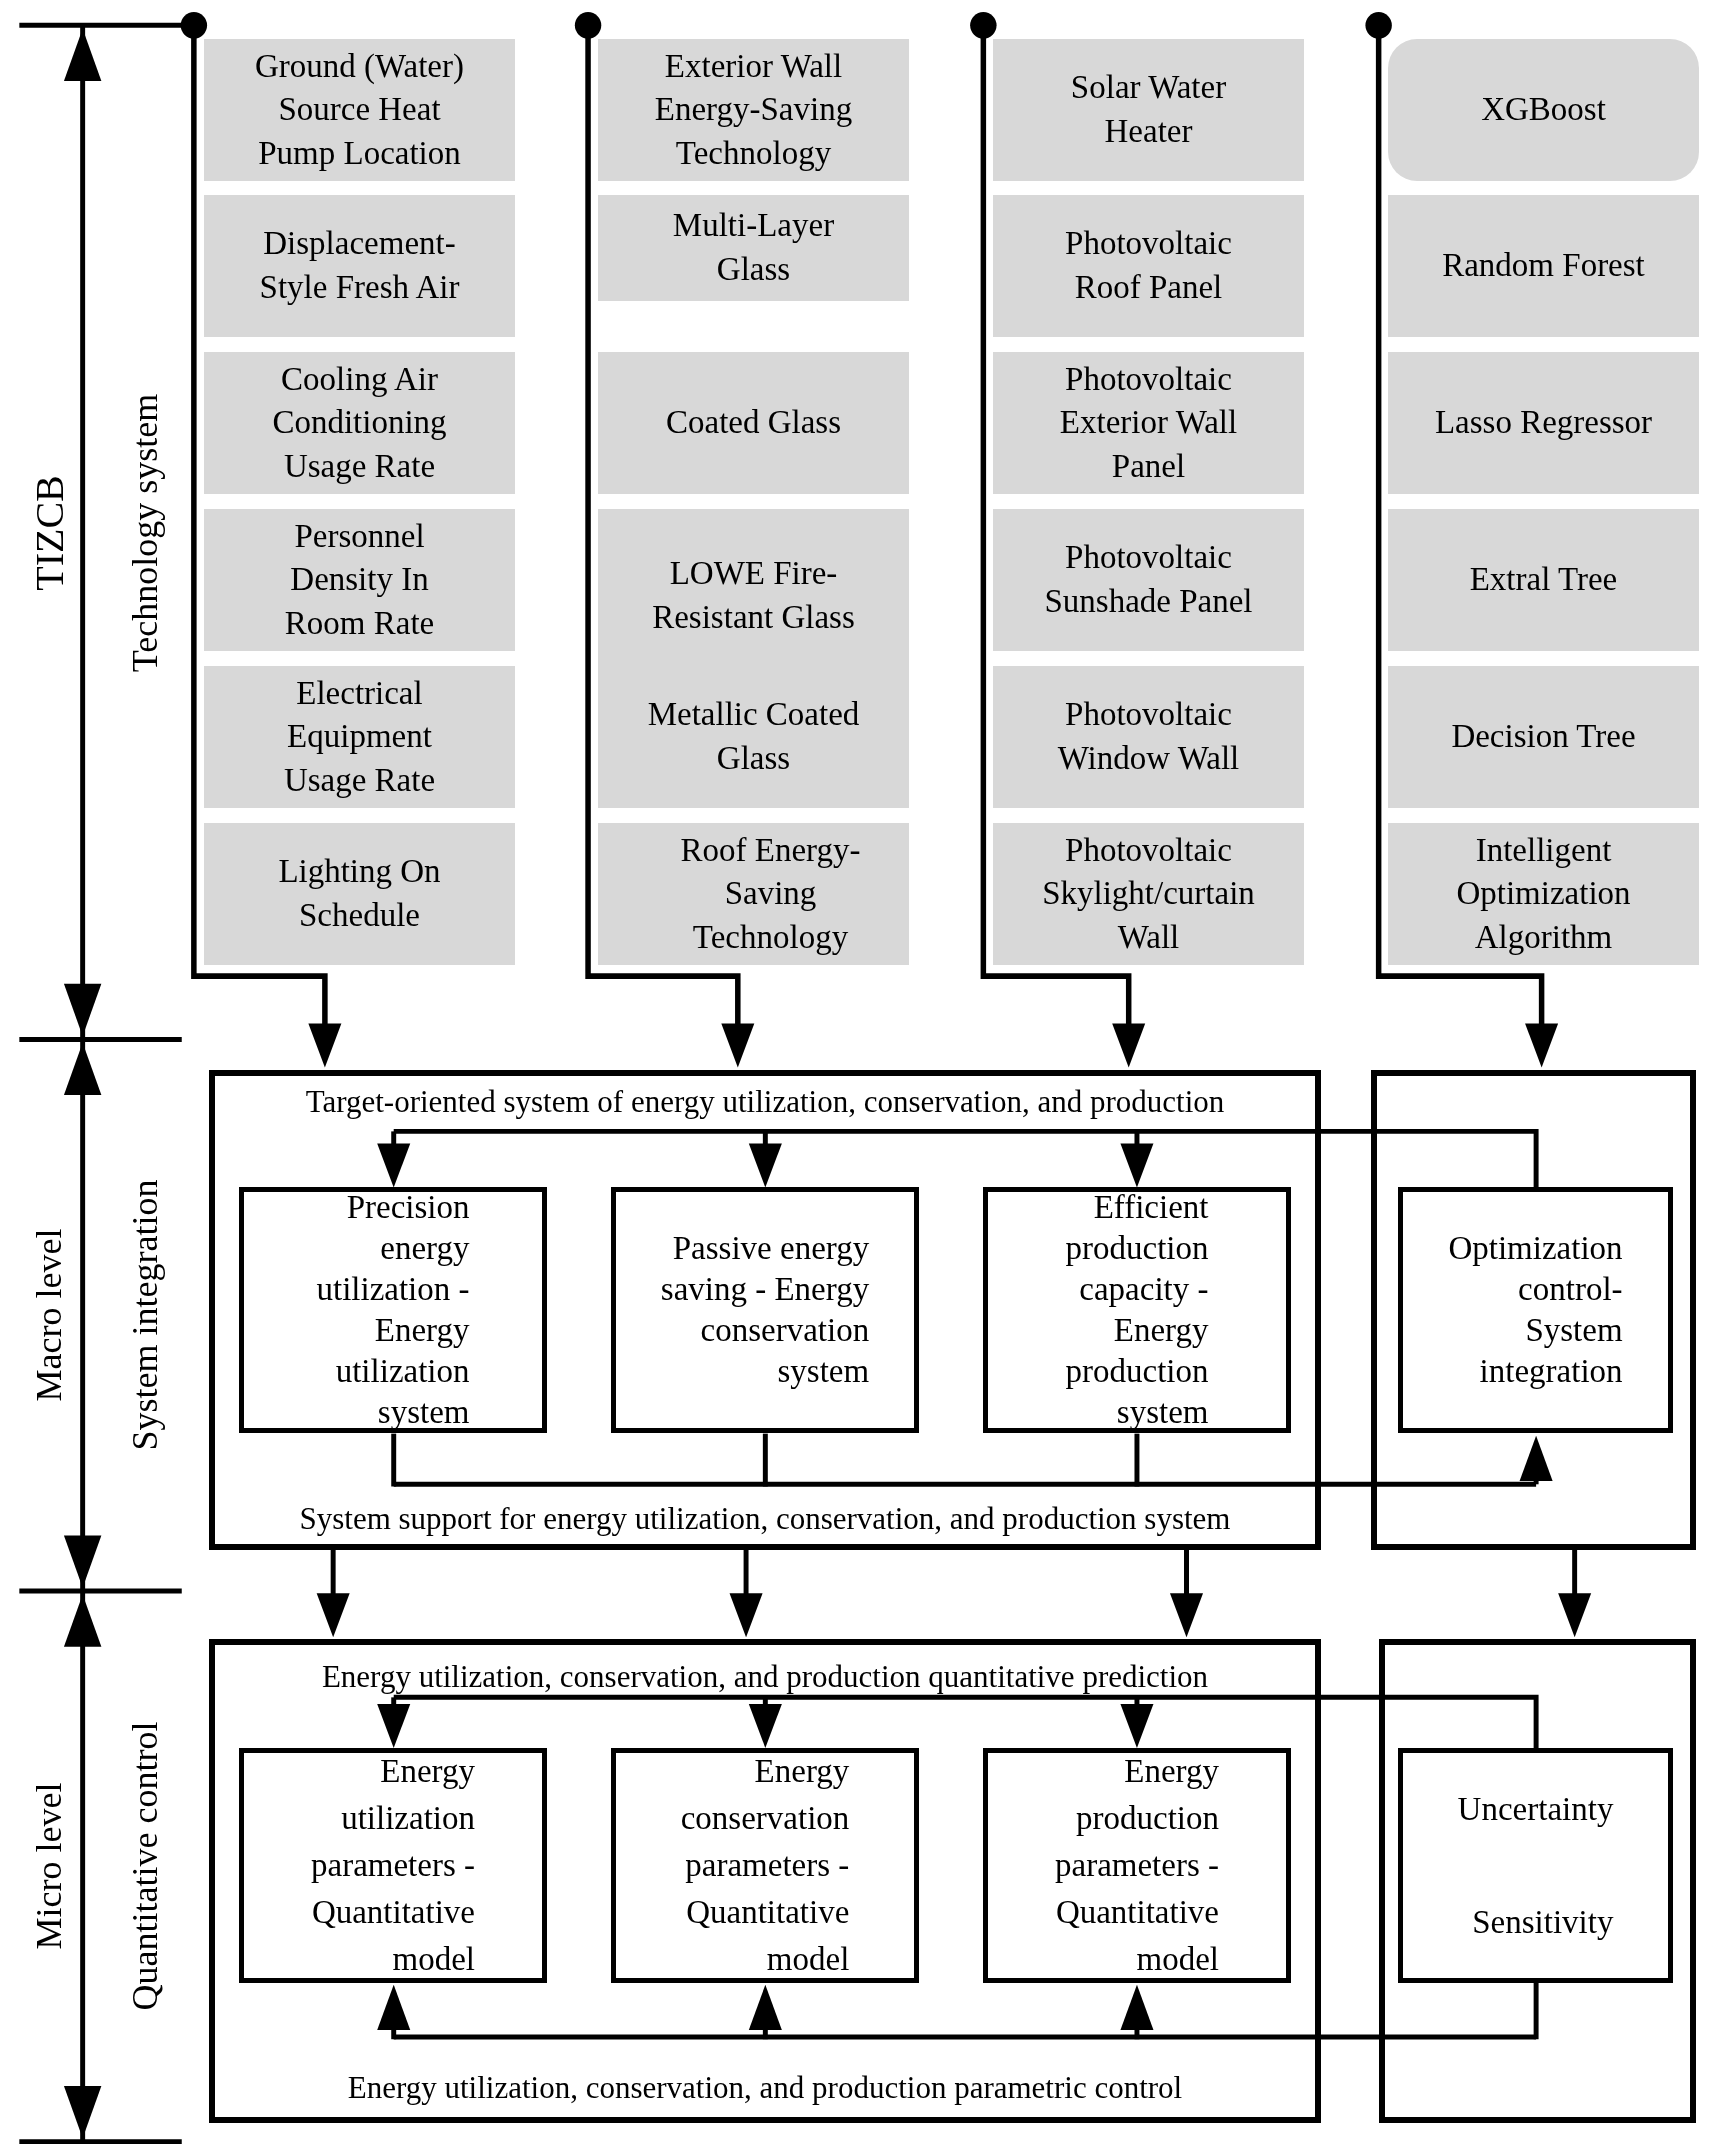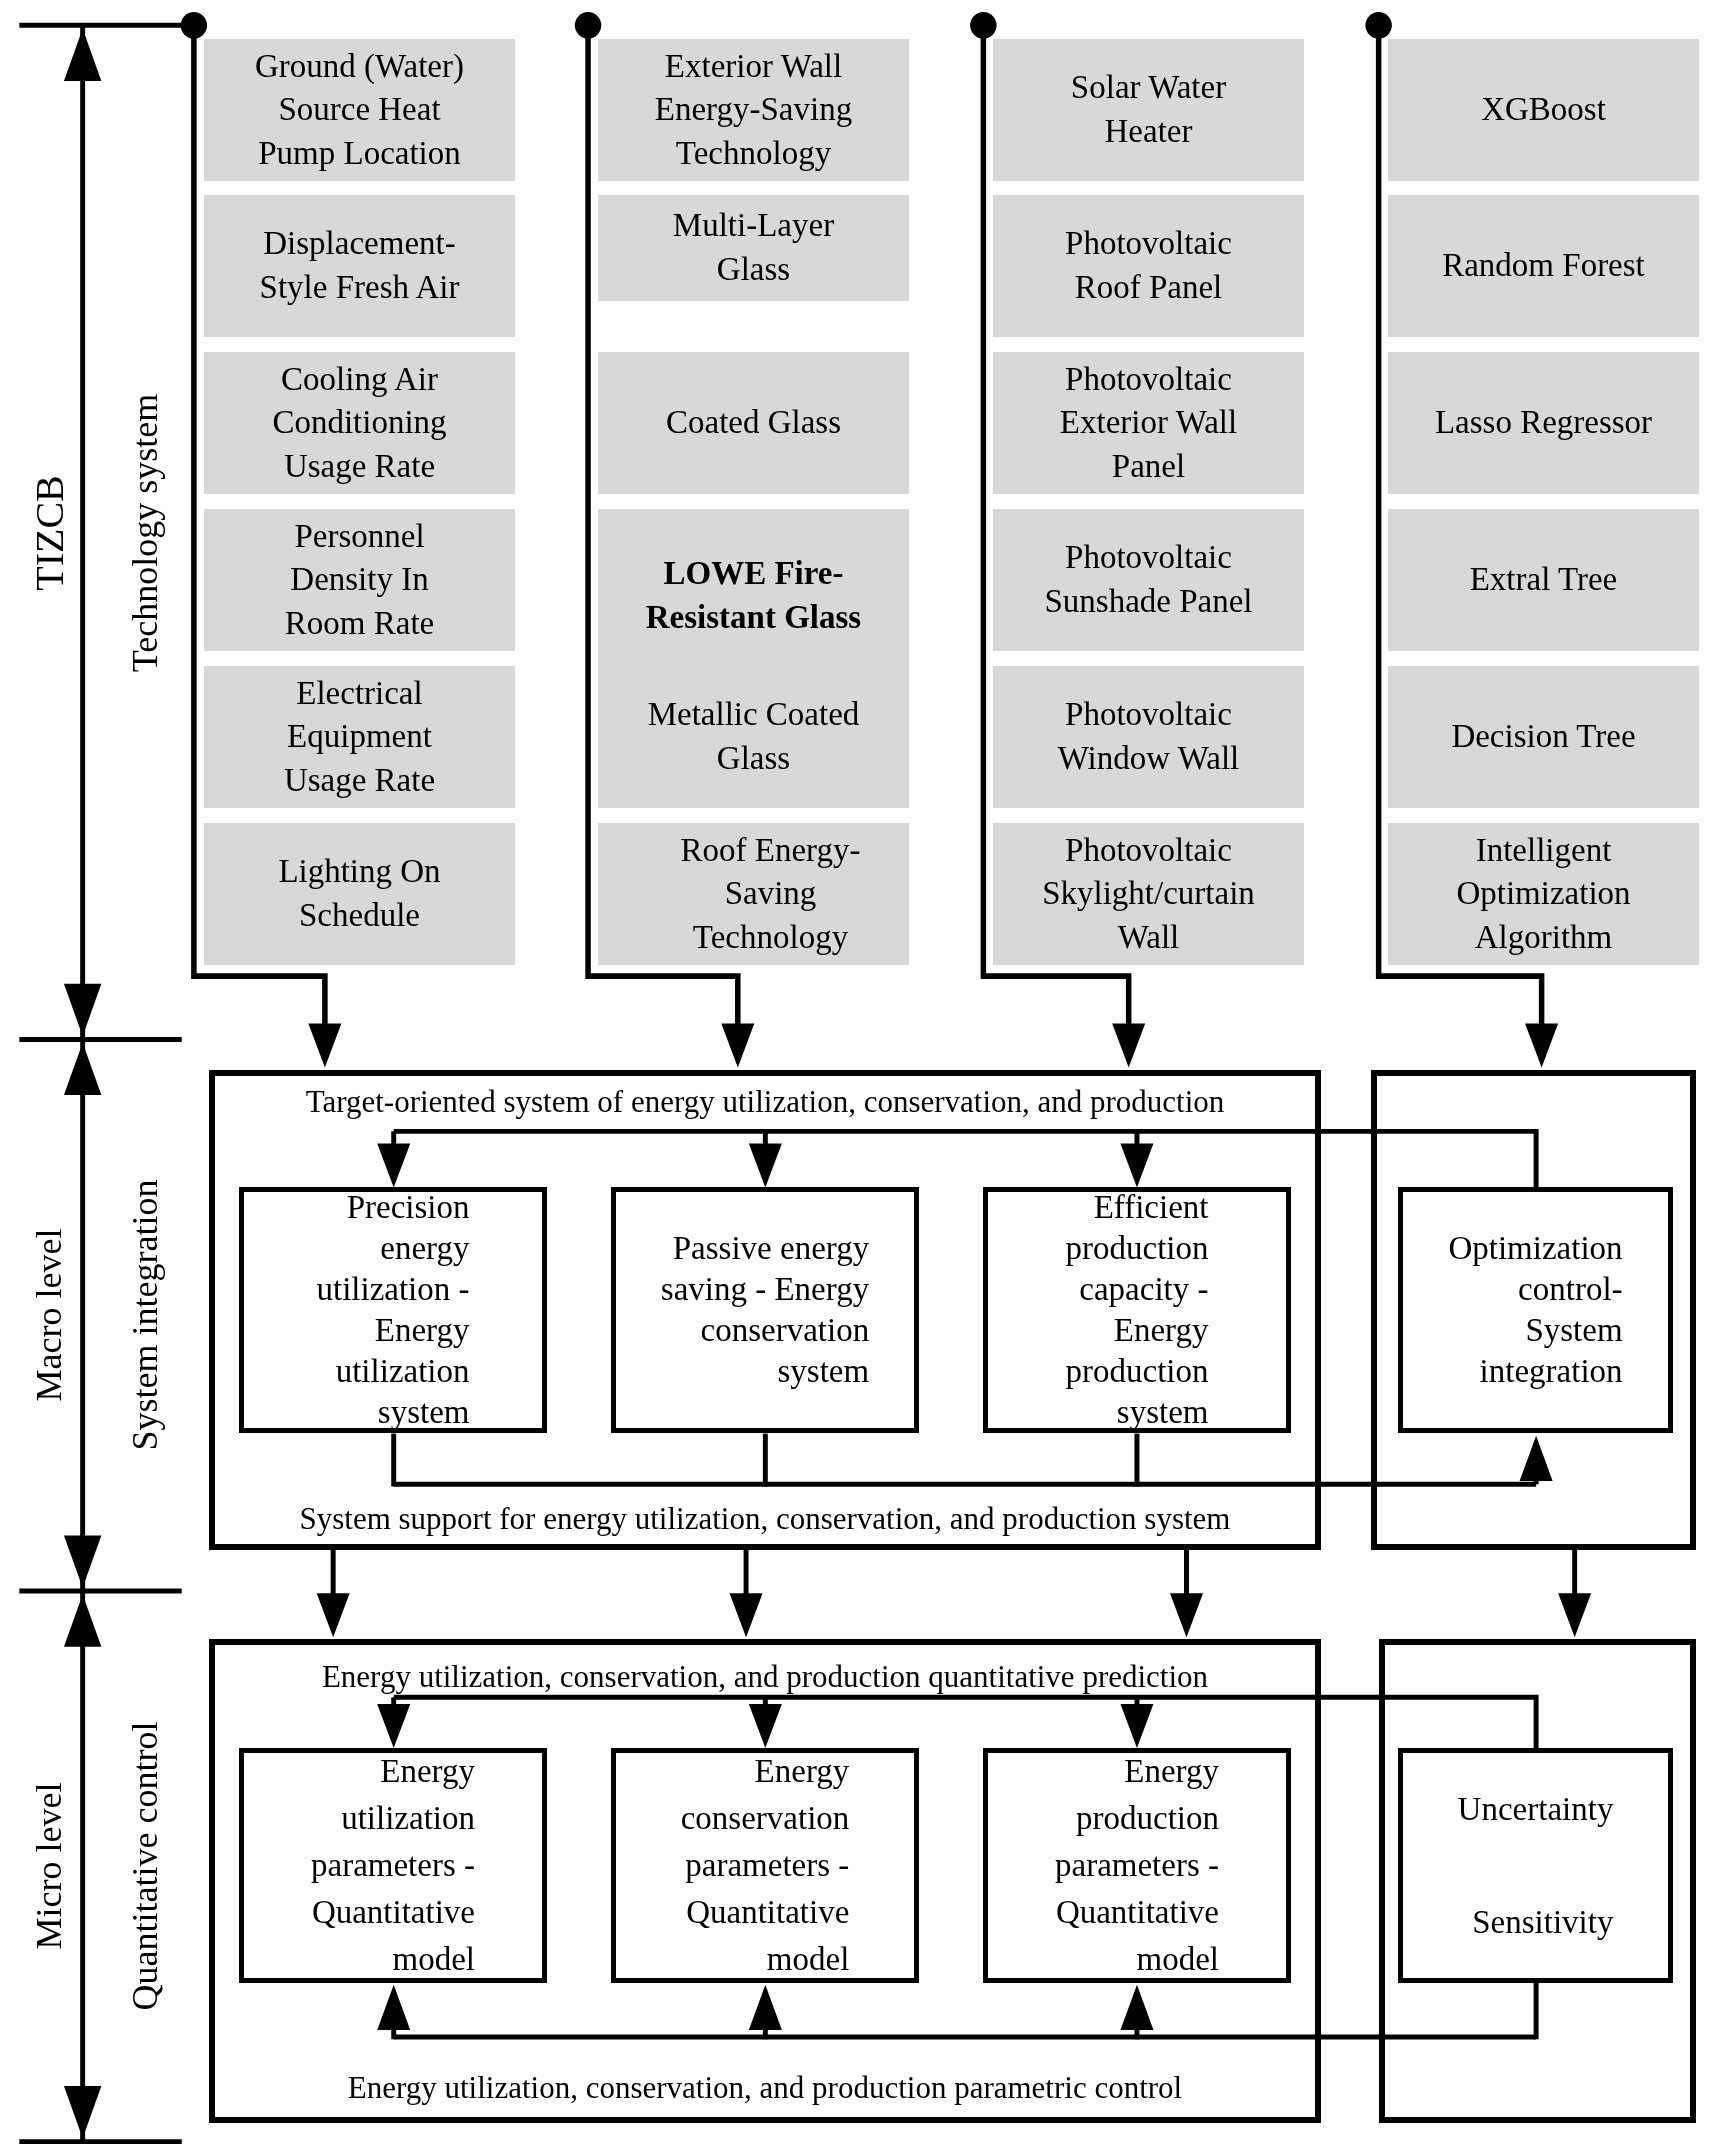--- a/index.html
+++ b/index.html
@@ -161,21 +161,21 @@
 Usage Rate</div>
   <div class="gbox" style="left:204px;top:823px;width:311px;height:142px;">Lighting On
 Schedule</div>
 
   <div class="gbox" style="left:598px;top:39px;width:311px;height:142px;">Exterior Wall
 Energy-Saving
 Technology</div>
   <div class="gbox" style="left:598px;top:195px;width:311px;height:106px;">Multi-Layer
 Glass</div>
   <div class="gbox" style="left:598px;top:352px;width:311px;height:142px;">Coated Glass</div>
-  <div class="gbox" style="left:598px;top:509px;width:311px;height:173px;font-weight:bold;">LOWE Fire-
+  <div class="gbox" style="left:598px;top:509px;width:311px;height:173px;">LOWE Fire-
 Resistant Glass</div>
   <div class="gbox" style="left:598px;top:666px;width:311px;height:142px;">Metallic Coated
 Glass</div>
   <div class="gbox" style="left:598px;top:823px;width:311px;height:142px;padding-left:34px;">Roof Energy-
 Saving
 Technology</div>
 
   <div class="gbox" style="left:993px;top:39px;width:311px;height:142px;">Solar Water
 Heater</div>
   <div class="gbox" style="left:993px;top:195px;width:311px;height:142px;">Photovoltaic
@@ -184,21 +184,21 @@
 Exterior Wall
 Panel</div>
   <div class="gbox" style="left:993px;top:509px;width:311px;height:142px;">Photovoltaic
 Sunshade Panel</div>
   <div class="gbox" style="left:993px;top:666px;width:311px;height:142px;">Photovoltaic
 Window Wall</div>
   <div class="gbox" style="left:993px;top:823px;width:311px;height:142px;">Photovoltaic
 Skylight/curtain
 Wall</div>
 
-  <div class="gbox" style="left:1388px;top:39px;width:311px;height:142px;">XGBoost</div>
+  <div class="gbox" style="left:1388px;top:39px;width:311px;height:142px;border-radius:29px;">XGBoost</div>
   <div class="gbox" style="left:1388px;top:195px;width:311px;height:142px;">Random Forest</div>
   <div class="gbox" style="left:1388px;top:352px;width:311px;height:142px;">Lasso Regressor</div>
   <div class="gbox" style="left:1388px;top:509px;width:311px;height:142px;">Extral Tree</div>
   <div class="gbox" style="left:1388px;top:666px;width:311px;height:142px;">Decision Tree</div>
   <div class="gbox" style="left:1388px;top:823px;width:311px;height:142px;">Intelligent
 Optimization
 Algorithm</div>
 
   <div class="outer-rect" style="left:209px;top:1070px;width:1112px;height:480px;"></div>
   <div class="outer-rect" style="left:1371px;top:1070px;width:325px;height:480px;"></div>

